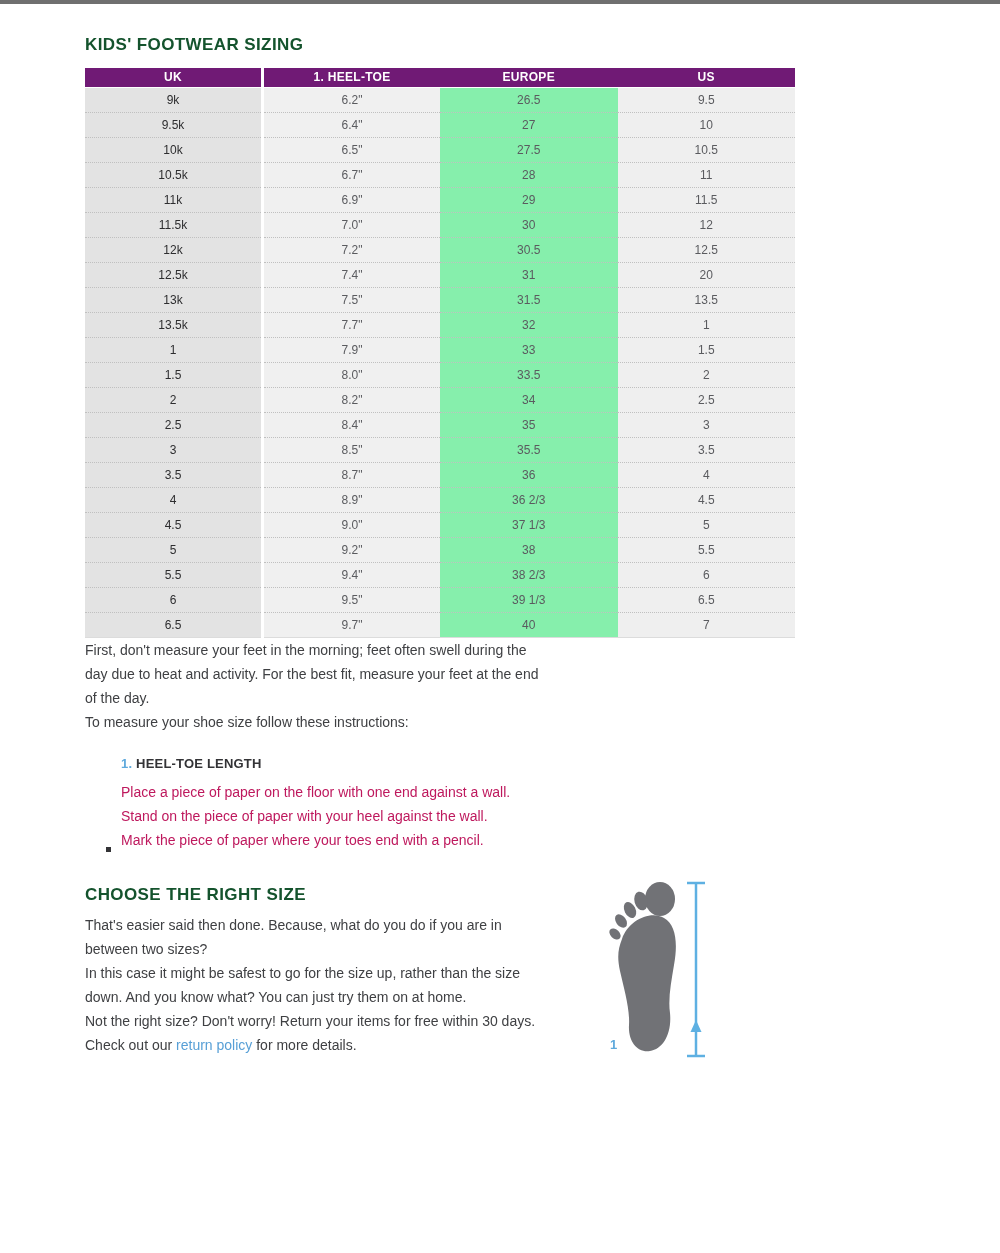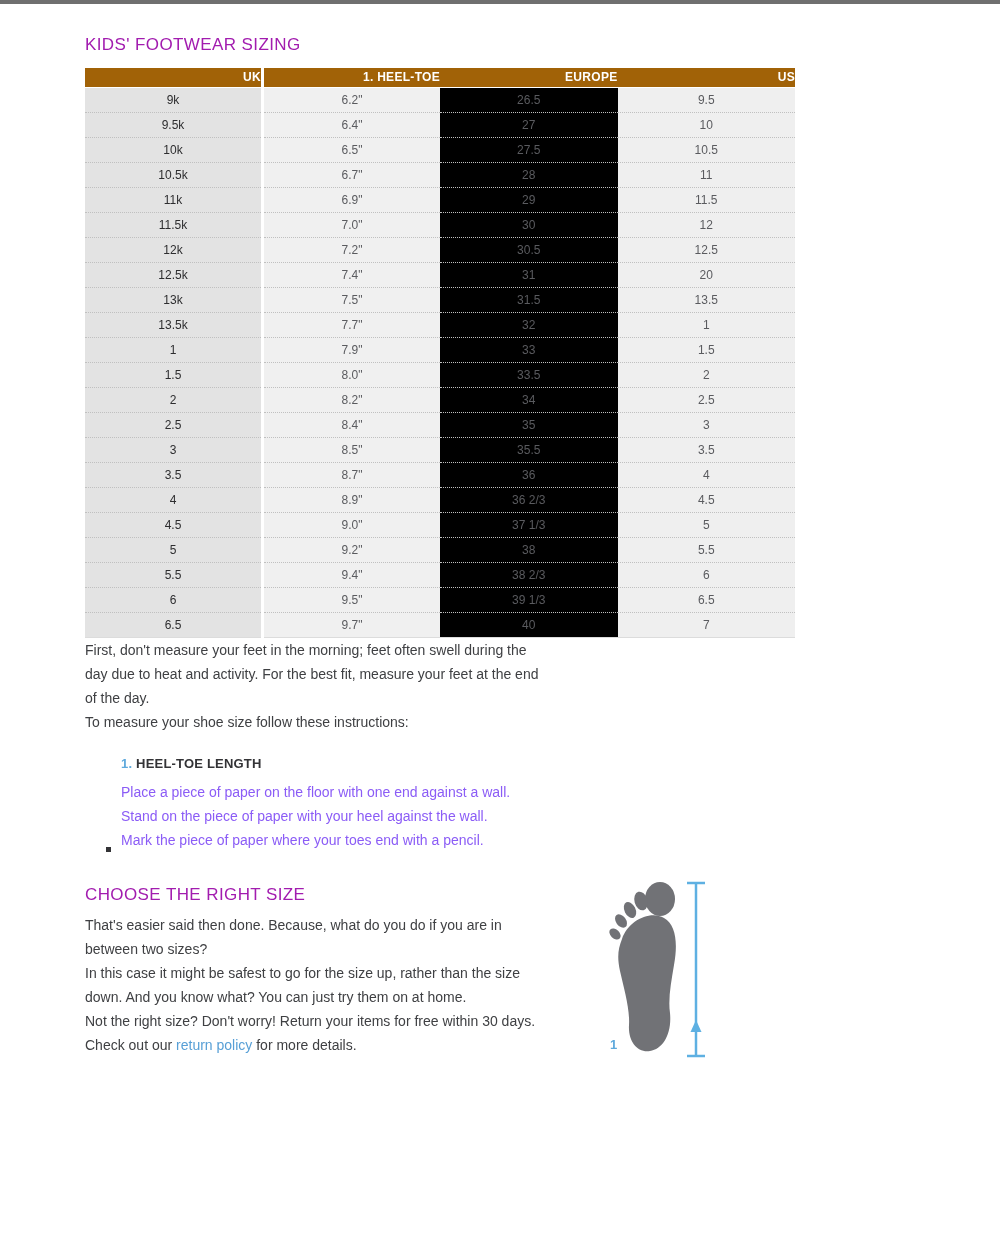--- a/index.html
+++ b/index.html
@@ -6,50 +6,50 @@
   html, body { background: #ffffff; }
   body {
     width: 1000px; height: 1253px; position: relative;
     font-family: "Liberation Sans", sans-serif;
     color: #3f4043; overflow: hidden;
   }
   .top-bar { position: absolute; top: 0; left: 0; width: 100%; height: 4px; background: #6f6f6f; }
   .content { position: absolute; top: 4px; left: 85px; width: 710px; }
 
   h2.section-title {
-    font-size: 17px; font-weight: 400; color: #a21caf;
+    font-size: 17px; font-weight: 700; color: #14532d;
     letter-spacing: 0.4px; text-transform: uppercase;
   }
   .title-sizing { margin-top: 31px; margin-bottom: 13px; }
   .title-fit    { margin-top: 27px; margin-bottom: 10px; }
   .title-choose { margin-top: 33px; margin-bottom: 8px; }
 
   table.size-table { width: 710px; border-collapse: collapse; table-layout: fixed; }
   table.size-table th {
-    background: #a16207; color: #ffffff; font-size: 12px; font-weight: 700;
-    letter-spacing: 0.3px; height: 19px; padding: 0; text-align: right;
+    background: #701a75; color: #ffffff; font-size: 12px; font-weight: 700;
+    letter-spacing: 0.3px; height: 19px; padding: 0; text-align: center;
     border-bottom: 1px solid #ffffff;
   }
   table.size-table td {
     height: 25px; font-size: 12px; text-align: center; color: #5a5b5f; padding: 0;
   }
   table.size-table th:first-child, table.size-table td:first-child { border-right: 3px solid #ffffff; }
   table.size-table td:nth-child(1) { background: #e3e3e3; color: #2d2d2f; font-weight: 400; }
   table.size-table td:nth-child(2) { background: #f0f0f0; }
-  table.size-table td:nth-child(3) { background: #000000; }
+  table.size-table td:nth-child(3) { background: #86efac; }
   table.size-table td:nth-child(4) { background: #efefef; }
   table.size-table tbody tr:not(:last-child) td { border-bottom: 1px dotted #c0c0c0; }
   table.size-table { border-bottom: 1px solid #dcdcdc; }
 
   p.body-text { font-size: 14px; line-height: 24px; color: #3f4043; max-width: 455px; }
   .step { margin-top: 21px; display: flex; align-items: flex-end; }
   .bullet-square { width: 5px; height: 5px; background: #333336; margin: 7px 10px 0 21px; flex: 0 0 auto; }
   .step-title { font-size: 13px; font-weight: 700; color: #333336; letter-spacing: 0.2px; line-height: 18px; }
   .step-number { color: #5fa9dc; font-weight: 700; }
-  .step-body { margin-top: 7px; font-size: 14px; line-height: 24px; color: #8b5cf6; max-width: 400px; }
+  .step-body { margin-top: 7px; font-size: 14px; line-height: 24px; color: #be185d; max-width: 400px; }
   a.inline-link { color: #579fd6; text-decoration: none; cursor: pointer; }
 
   .diagram { position: absolute; left: 608px; top: 879px; width: 100px; height: 185px; }
   .diagram-label {
     position: absolute; left: 2px; top: 158px; color: #5fa9dc;
     font-size: 13px; font-weight: 700;
   }
 </style>
 </head>
 <body>

